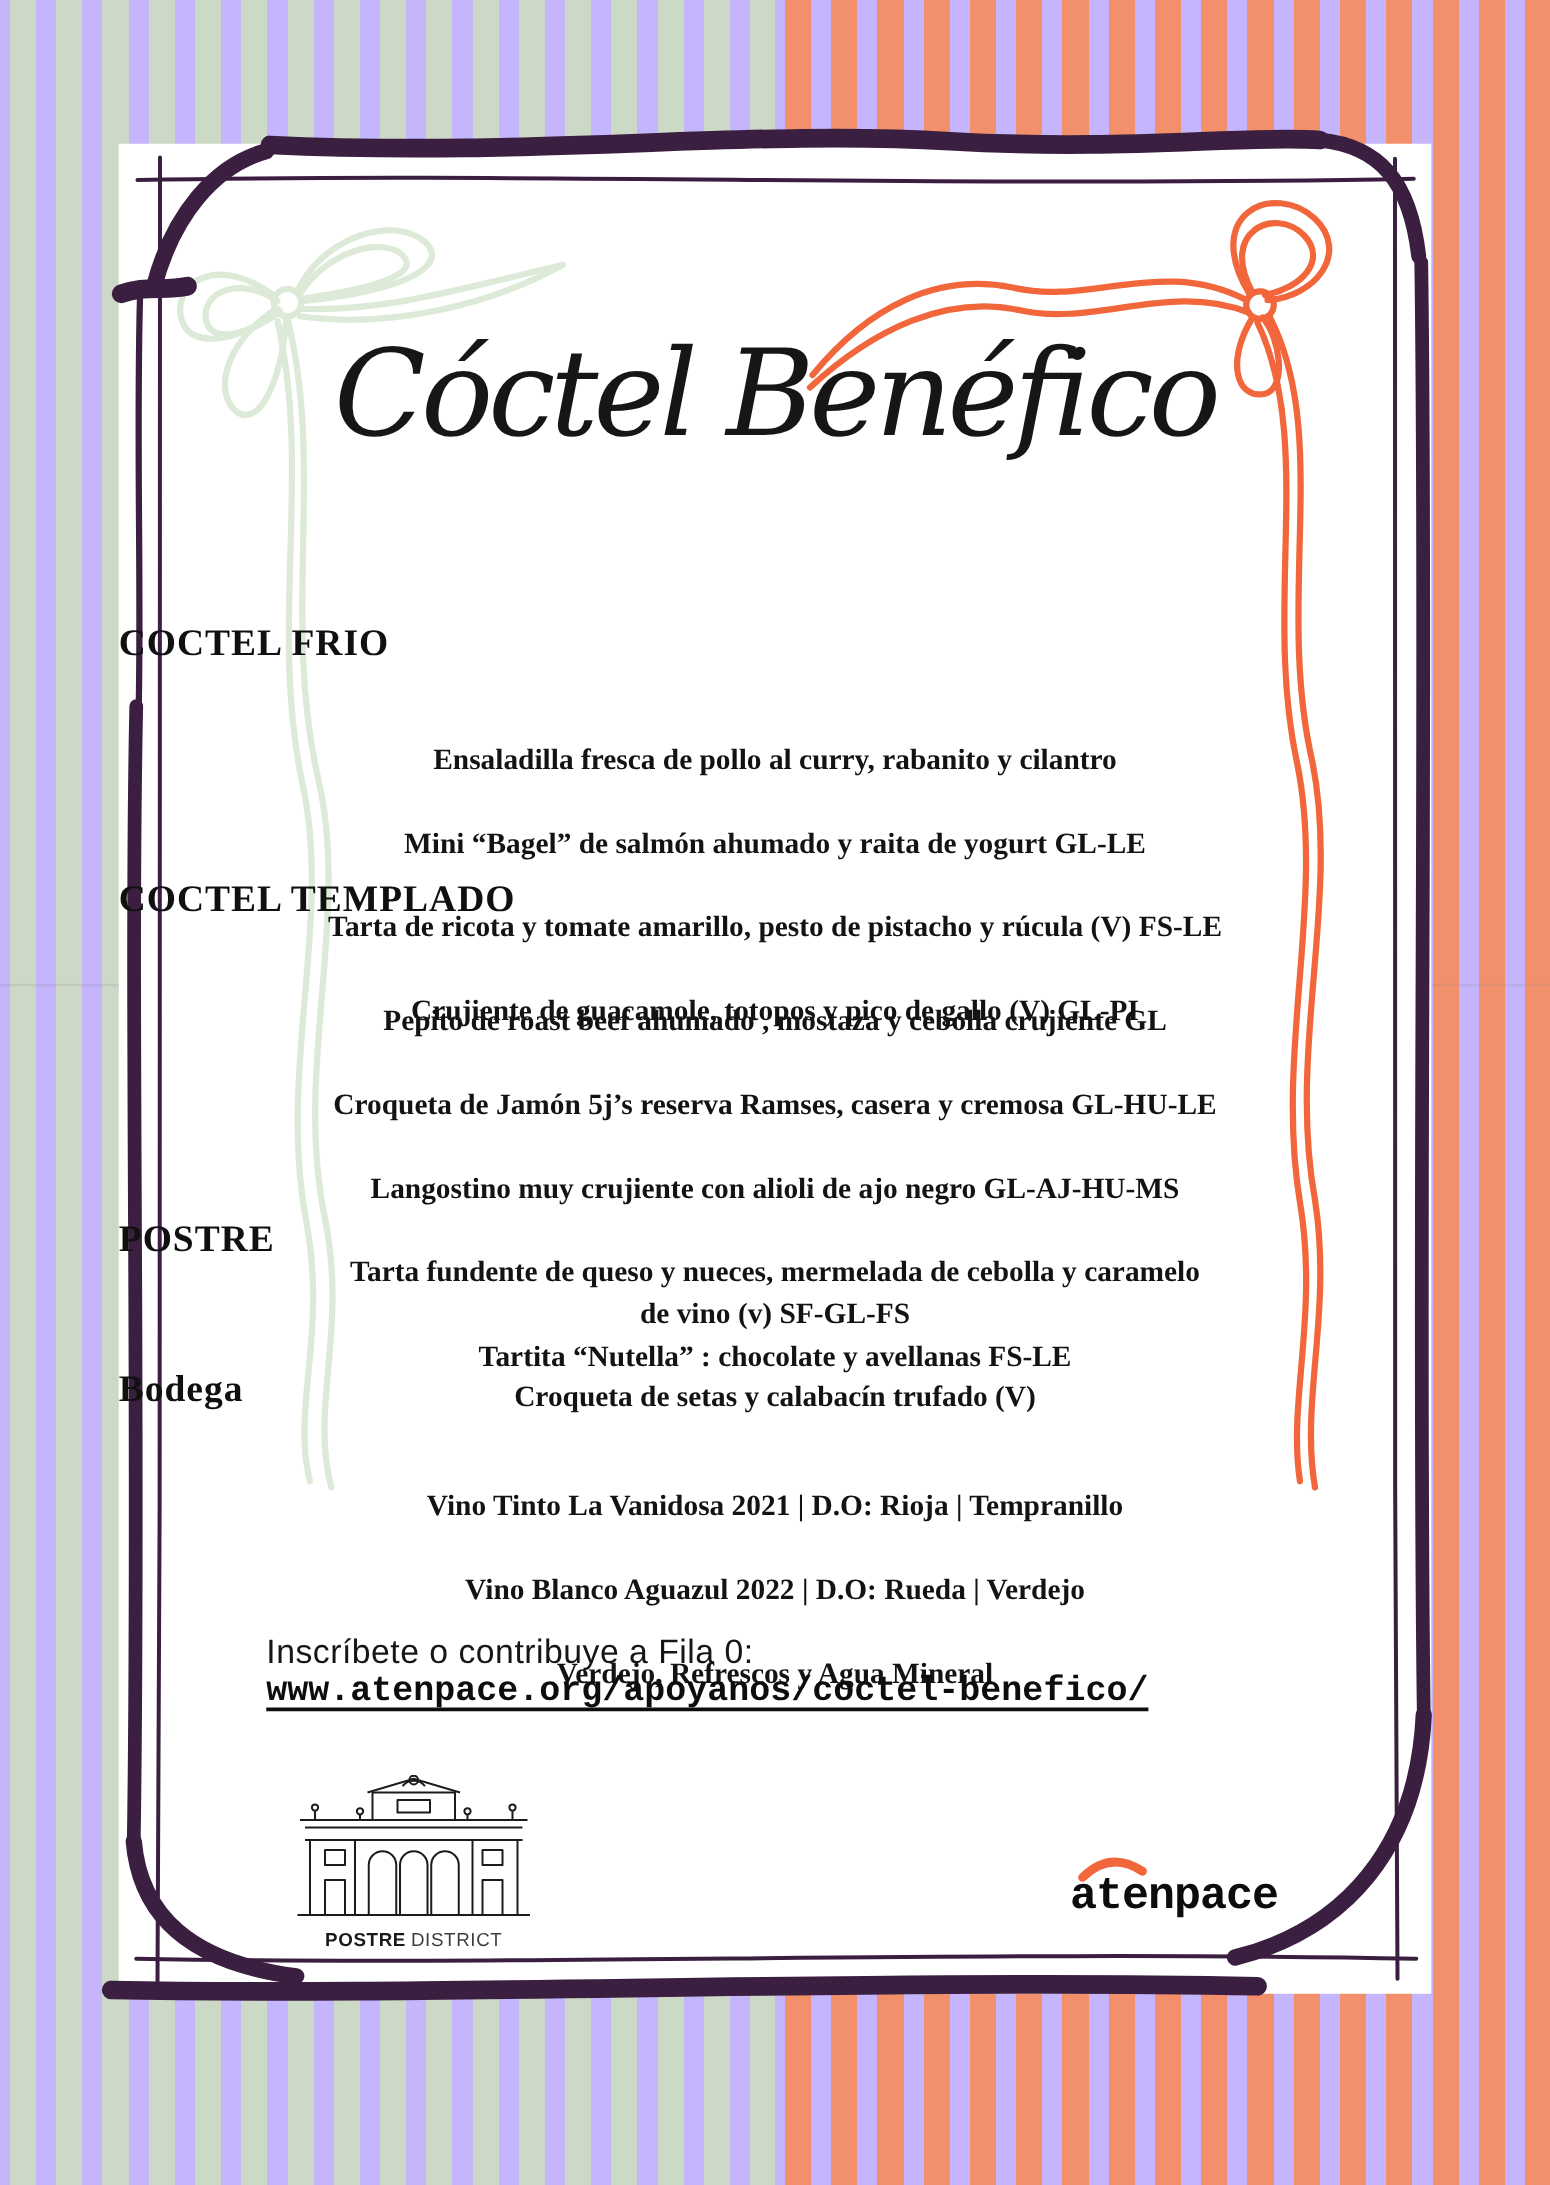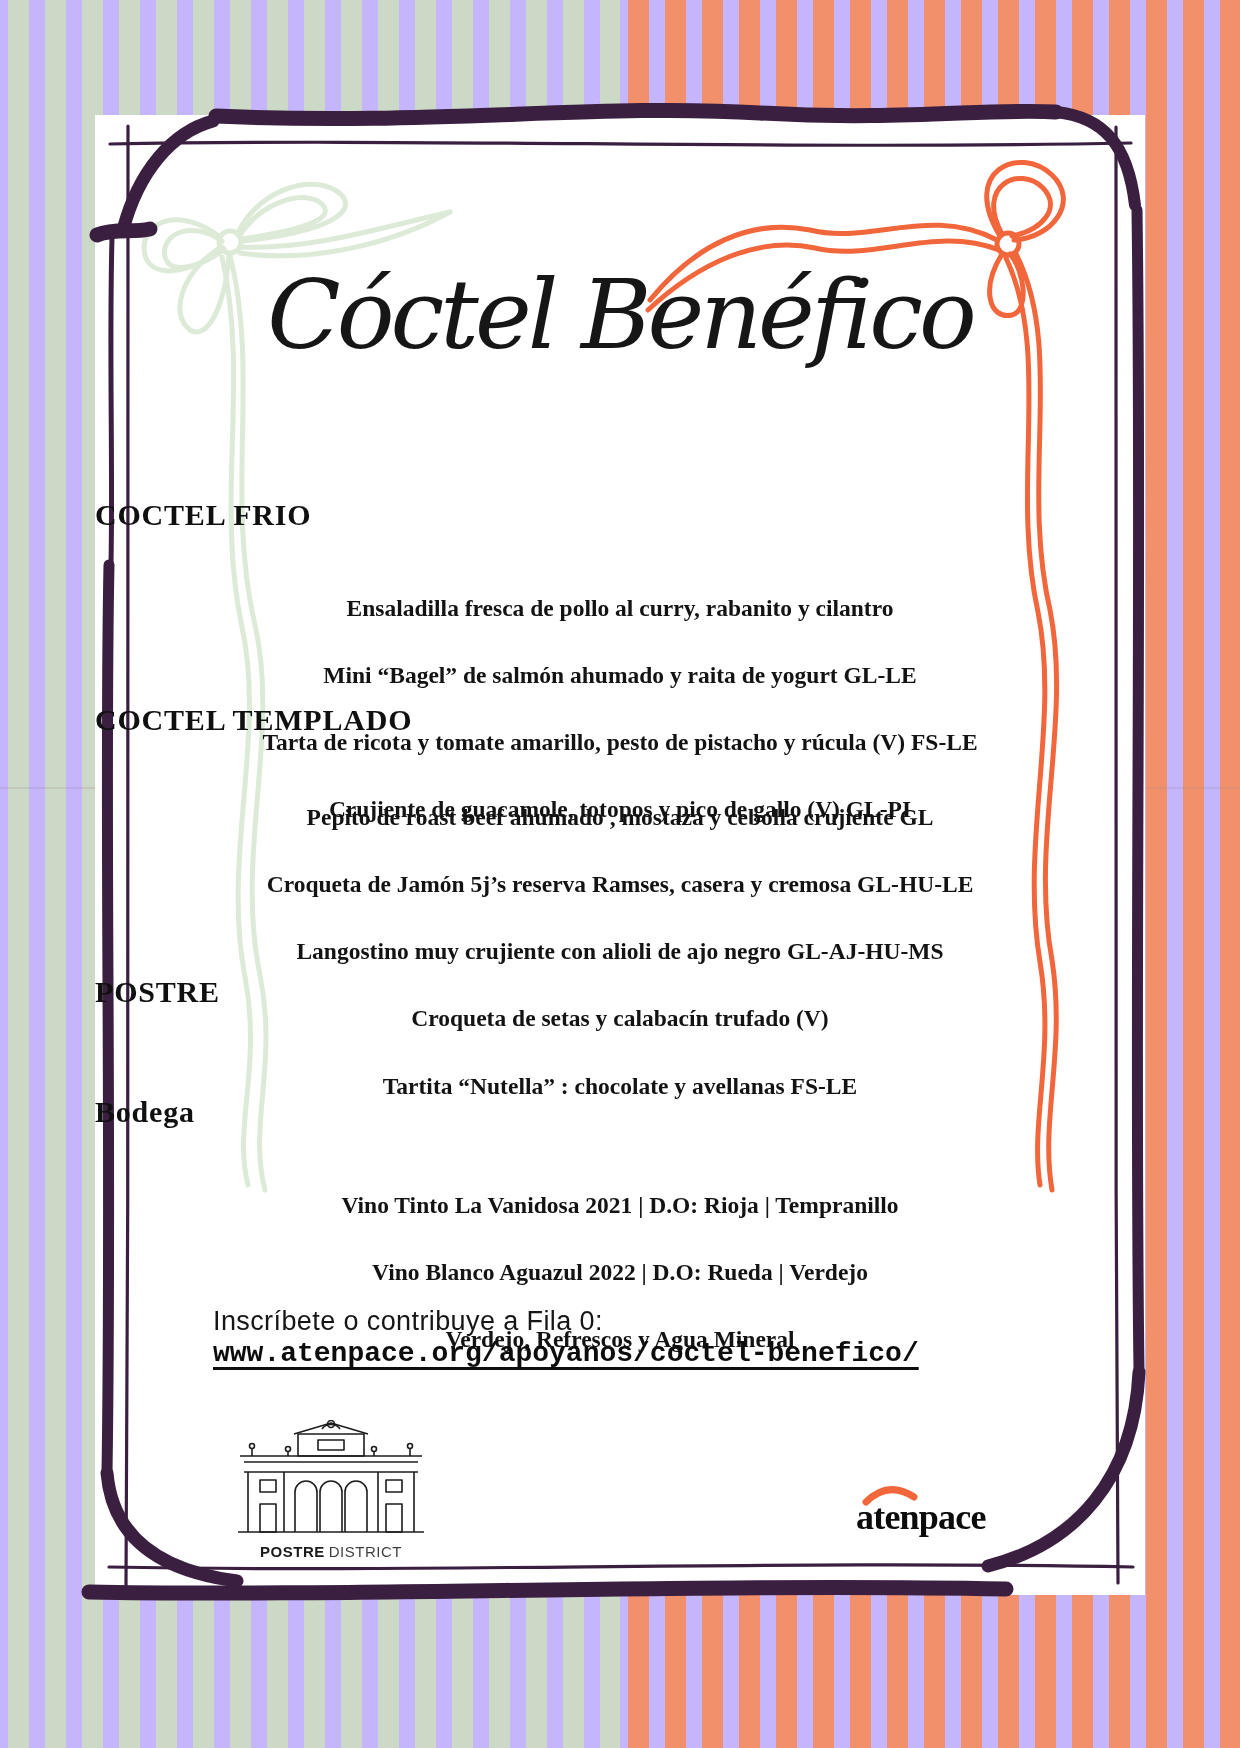--- a/index.html
+++ b/index.html
@@ -29,21 +29,21 @@
   .cta-url{position:absolute;left:213px;top:1338px;font-family:"Liberation Mono",monospace;
            font-weight:700;font-size:28px;letter-spacing:0;color:#0d0d0d;
            text-decoration:underline;text-decoration-thickness:3px;text-underline-offset:6px;cursor:pointer;}
   
   .ramses{position:absolute;left:236px;top:1420px;width:190px;text-align:center;}
   .ramses-text{margin-top:4px;font-family:"Liberation Sans",sans-serif;font-size:15px;
                letter-spacing:.5px;color:#1a1a1a;}
   .ramses-text .b{font-weight:700;} .ramses-text .l{font-weight:400;opacity:.85;margin-left:4px;}
   .atenpace{position:absolute;left:856px;top:1484px;width:200px;}
   .atenpace .arc{position:absolute;left:6px;top:0;}
-  .atenpace .word{display:block;margin-top:12px;font-family:Liberation Serif, serif;
+  .atenpace .word{display:block;margin-top:12px;font-family:Liberation Mono, monospace;
                   font-weight:700;font-size:36px;letter-spacing:-.8px;color:#0c0c0c;}
 </style>
 </head>
 <body>
 
 <div class="page">
 
   <div class="bg-left"></div>
   <div class="bg-right"></div>
   <div class="crease"></div>
@@ -105,20 +105,22 @@
     <div>Mini “Bagel” de salmón ahumado y raita de yogurt GL-LE</div>
     <div>Tarta de ricota y tomate amarillo, pesto de pistacho y rúcula (V) FS-LE</div>
     <div>Crujiente de guacamole, totopos y pico de gallo (V) GL-PI</div>
   </div>
 
   <div class="heading h-templado">COCTEL TEMPLADO</div>
   <div class="items i-templado">
     <div>Pepito de roast beef ahumado , mostaza y cebolla crujiente GL</div>
     <div>Croqueta de Jamón 5j’s reserva Ramses, casera y cremosa GL-HU-LE</div>
     <div>Langostino muy crujiente con alioli de ajo negro GL-AJ-HU-MS</div>
+    <div>Tarta fundente de queso y nueces, mermelada de cebolla y caramelo
+de vino (v) SF-GL-FS</div>
     <div>Croqueta de setas y calabacín trufado (V)</div>
   </div>
 
   <div class="heading h-postre">POSTRE</div>
   <div class="items i-postre">
     <div>Tartita “Nutella” : chocolate y avellanas FS-LE</div>
   </div>
 
   <div class="heading h-bodega">Bodega</div>
   <div class="items i-bodega">

